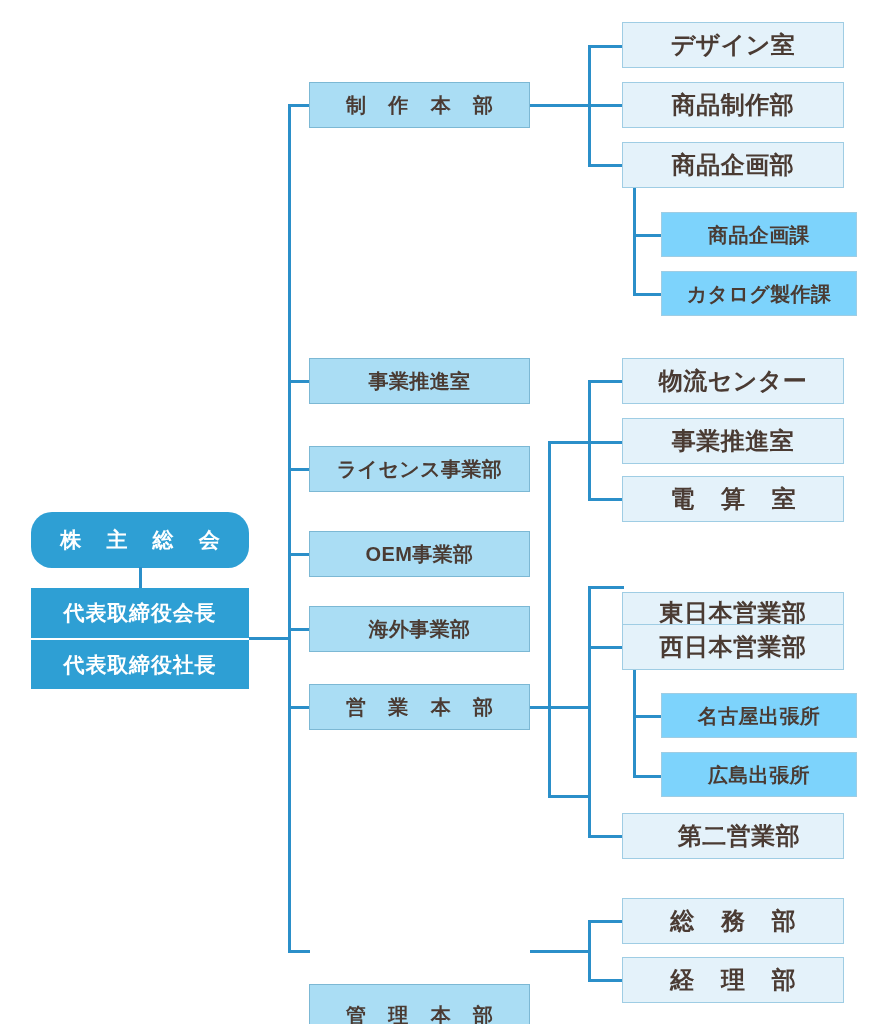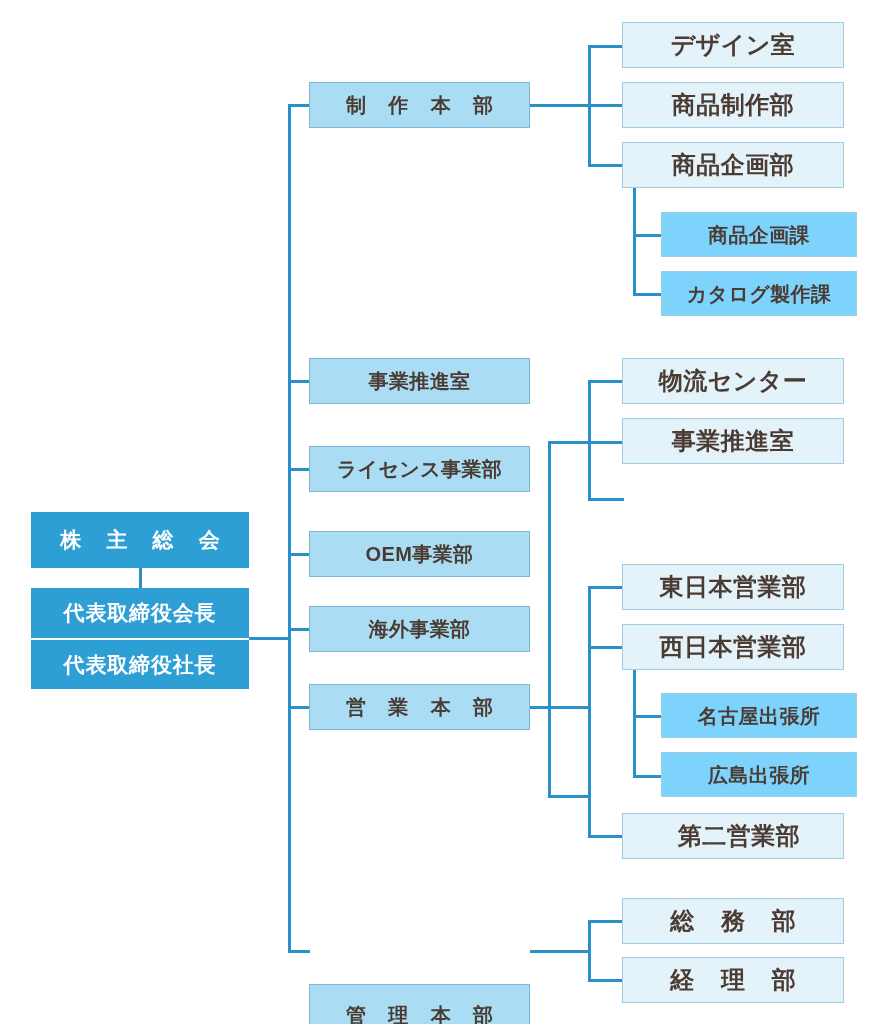--- a/index.html
+++ b/index.html
@@ -45,20 +45,21 @@
     background: #2e9fd4;
     border: none;
     color: #ffffff;
     font-weight: bold;
     font-size: 21px;
     letter-spacing: 0.04em;
   }
   .box.lvl1.wide-space {
     letter-spacing: 0.46em;
     text-indent: 0.46em;
+    border-radius: 21px;
   }
 
   
   .box.lvl2 {
     background: #aaddf4;
     border: 1px solid #7cb8d4;
     color: #4a3b33;
     font-size: 20px;
     font-weight: bold;
   }
@@ -171,27 +172,30 @@
   <div class="line line-h" style="left:588px; top:380px; width:36px;"></div>
   <div class="line line-h" style="left:588px; top:441px; width:36px;"></div>
   <div class="line line-h" style="left:588px; top:498px; width:36px;"></div>
 
   <div class="box lvl3" style="left:622px; top:358px; width:222px; height:46px;">
     <span>物流センター</span>
   </div>
   <div class="box lvl3" style="left:622px; top:418px; width:222px; height:46px;">
     <span>事業推進室</span>
   </div>
+  <div class="box lvl3 sp-wide" style="left:622px; top:476px; width:222px; height:46px;">
+    <span>電 算 室</span>
+  </div>
 
   <div class="line line-v" style="left:588px; top:586px; height:252px;"></div>
   <div class="line line-h" style="left:588px; top:586px; width:36px;"></div>
   <div class="line line-h" style="left:588px; top:646px; width:36px;"></div>
   <div class="line line-h" style="left:588px; top:835px; width:36px;"></div>
 
-  <div class="box lvl3" style="left:622px; top:564px; width:222px; height:46px;">
+  <div class="box lvl3" style="left:622px; top:592px; width:222px; height:46px;font-family:Liberation Mono, monospace;">
     <span>東日本営業部</span>
   </div>
   <div class="box lvl3" style="left:622px; top:624px; width:222px; height:46px;">
     <span>西日本営業部</span>
   </div>
 
   <div class="line line-v" style="left:633px; top:670px; height:108px;"></div>
   <div class="line line-h" style="left:633px; top:715px; width:30px;"></div>
   <div class="line line-h" style="left:633px; top:775px; width:30px;"></div>
 

